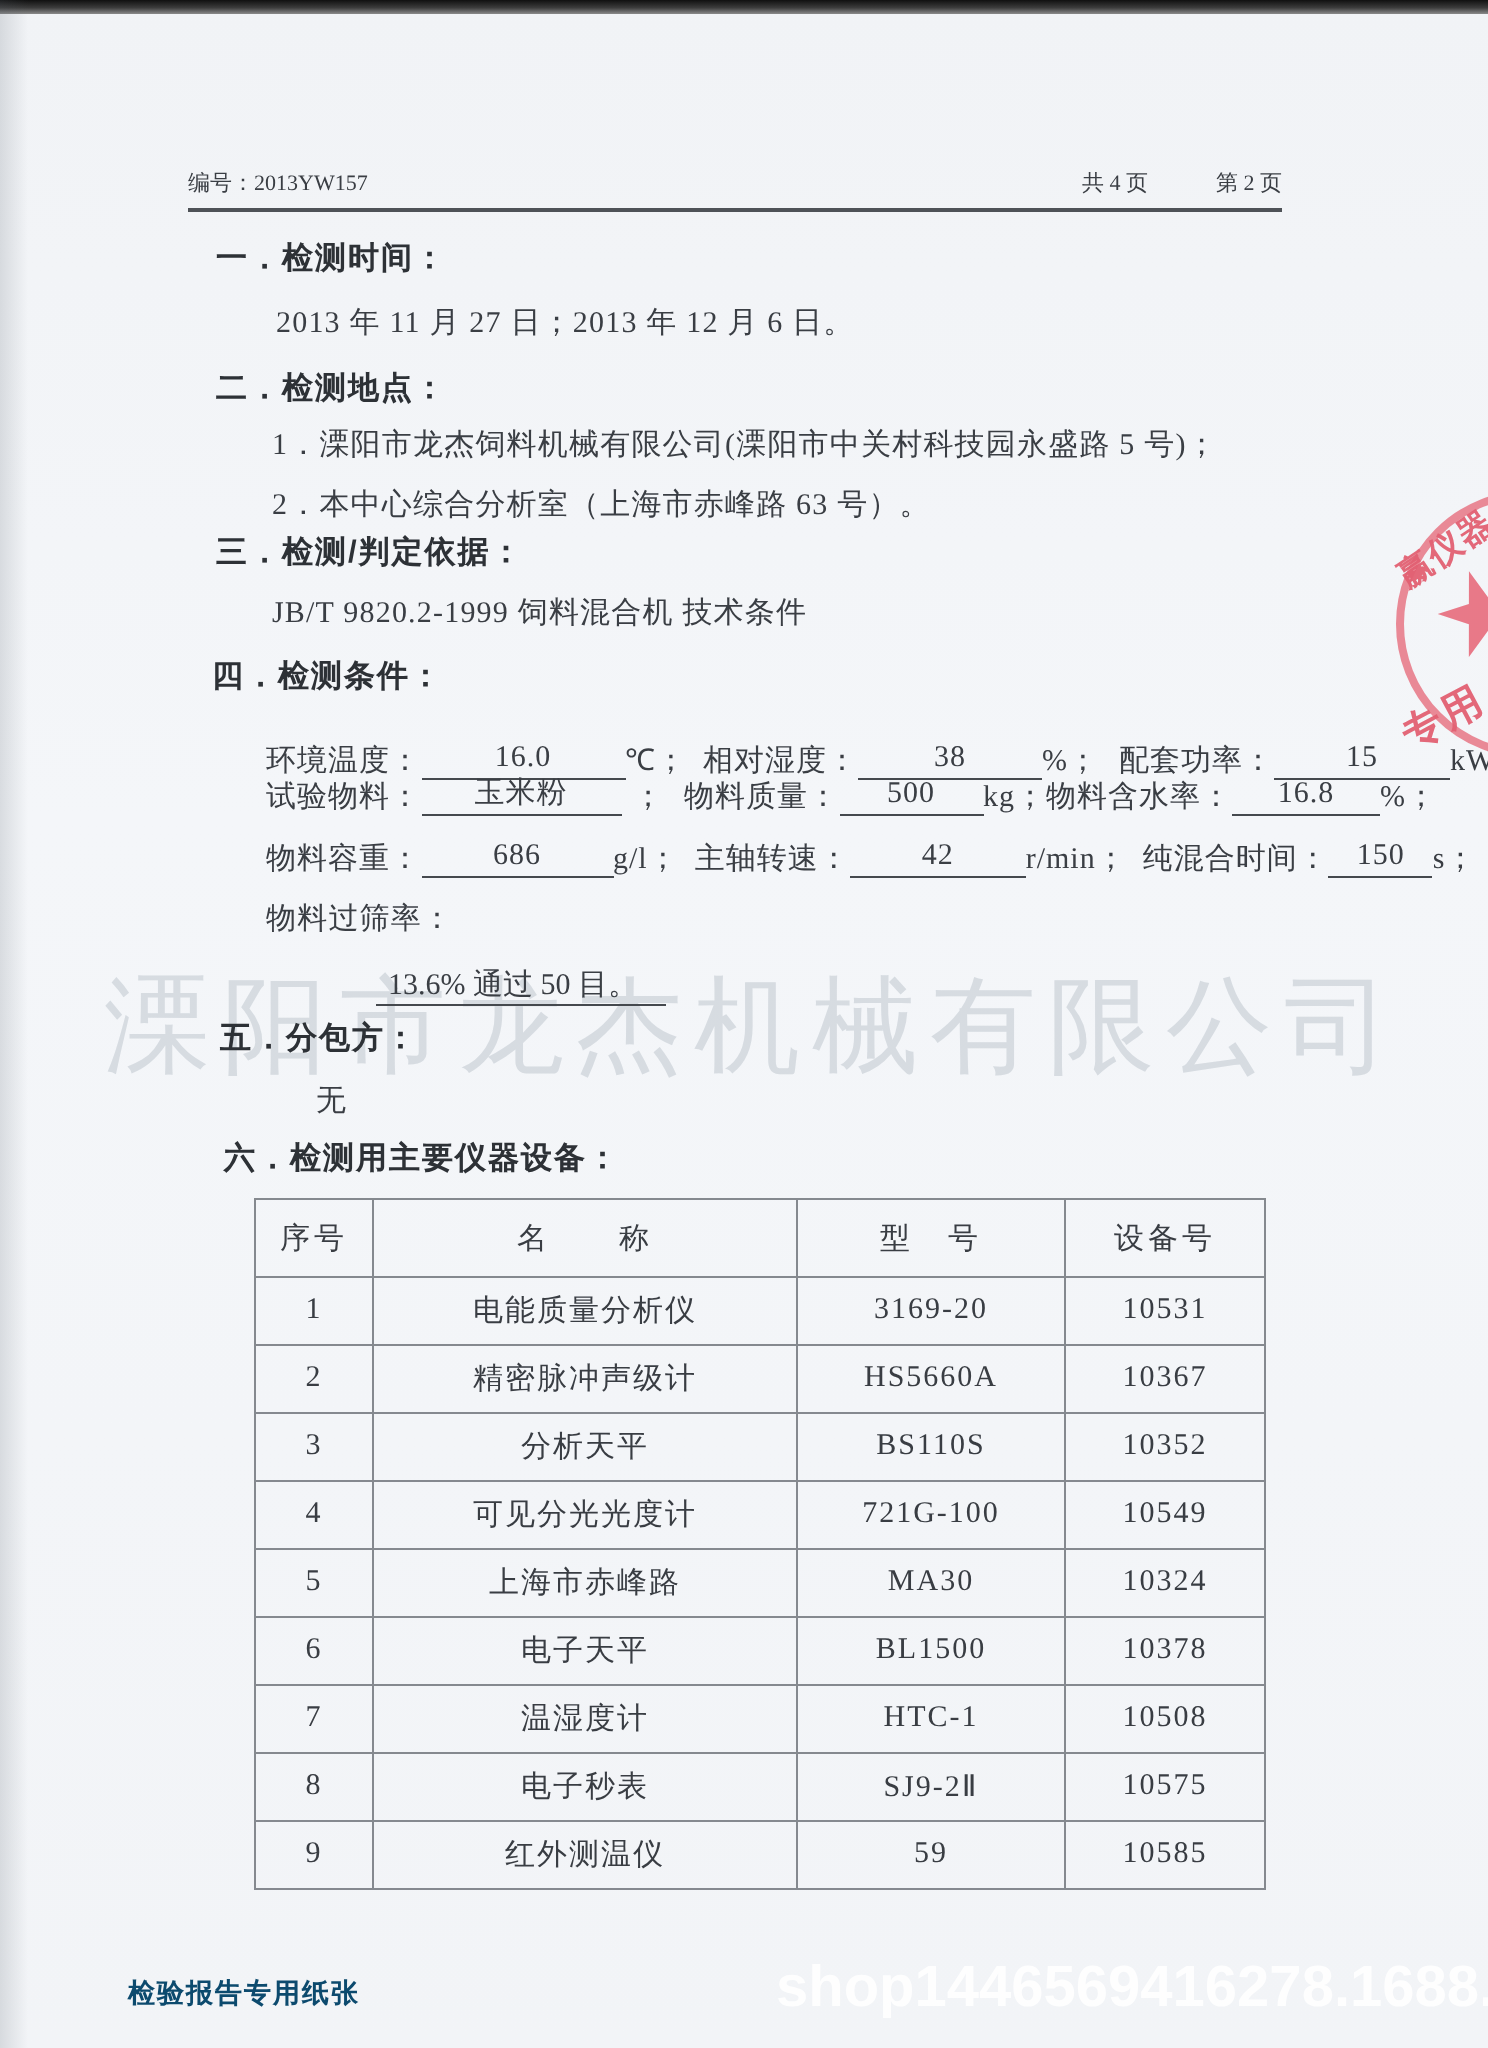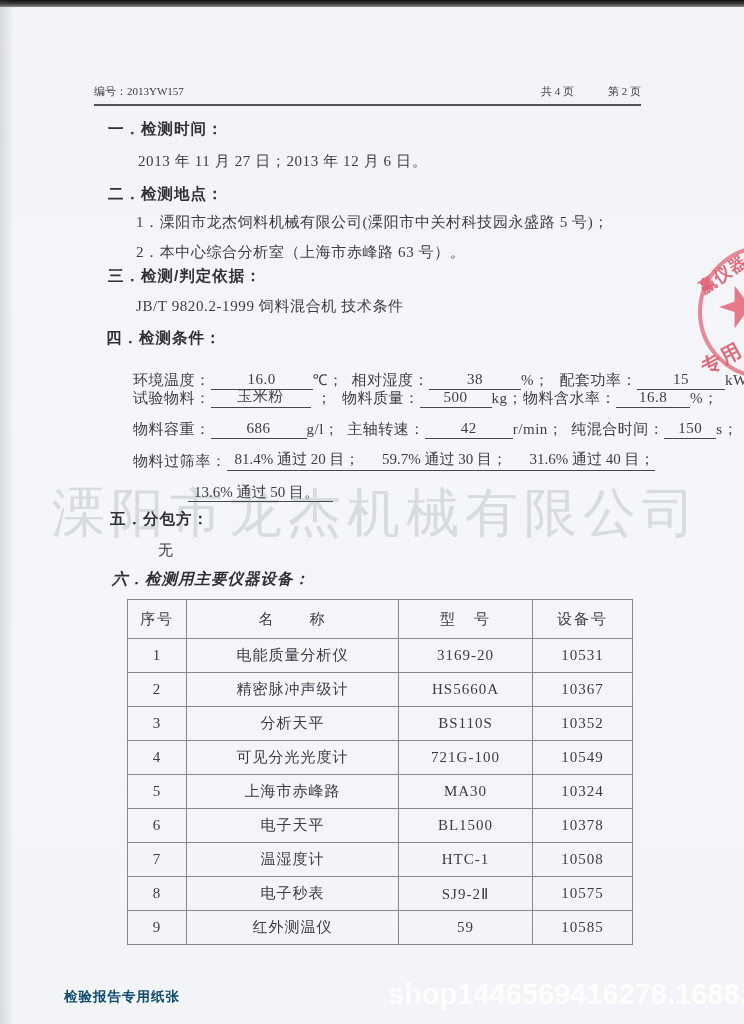--- a/index.html
+++ b/index.html
@@ -157,32 +157,31 @@
   <span style="width:8px;"></span>
   <span>主轴转速：</span>
   <span class="uv" style="min-width:88px;">42</span>
   <span>r/min；</span>
   <span style="width:8px;"></span>
   <span>纯混合时间：</span>
   <span class="uv" style="min-width:52px;">150</span>
   <span>s；</span>
 </div>
 
-<div class="abs sieve-row" style="top:450px;">
+<div class="abs sieve-row" style="top:450px;gap:42px;">
   <span class="body-text">物料过筛率：</span>
-  <span class="sieve-fill">81.4% 通过 20 目；      59.7% 通过 30 目；      31.6% 通过 40 目；</span>
 </div>
 <div class="abs" style="left:188px; top:483px;">
   <span class="sieve-line2">13.6% 通过 50 目。</span>
 </div>
 
 <div class="abs heading" style="left:110px; top:509px;">五．分包方：</div>
 <div class="abs body-text" style="left:158px; top:541px;">无</div>
 
-<div class="abs heading" style="left:112px; top:569px;font-style:italic;">六．检测用主要仪器设备：</div>
+<div class="abs heading" style="left:112px; top:569px;">六．检测用主要仪器设备：</div>
 
 <table class="equip abs" style="left:127px; top:599px;">
   <thead>
     <tr>
       <th class="col-idx">序号</th>
       <th class="col-name">名　　称</th>
       <th class="col-model">型　号</th>
       <th class="col-devno">设备号</th>
     </tr>
   </thead>

